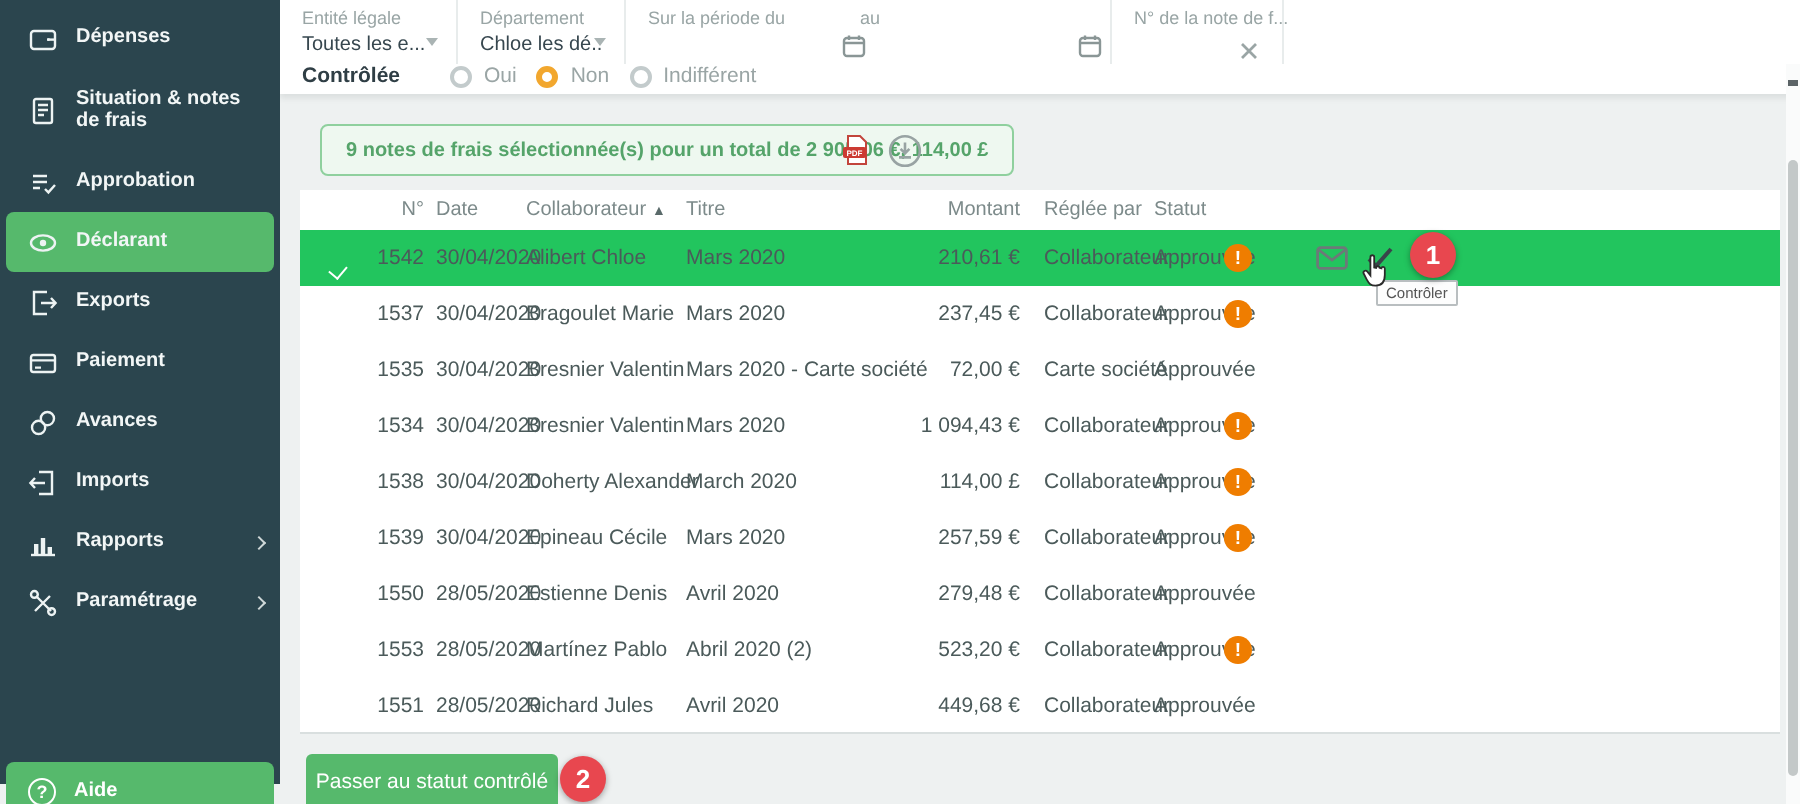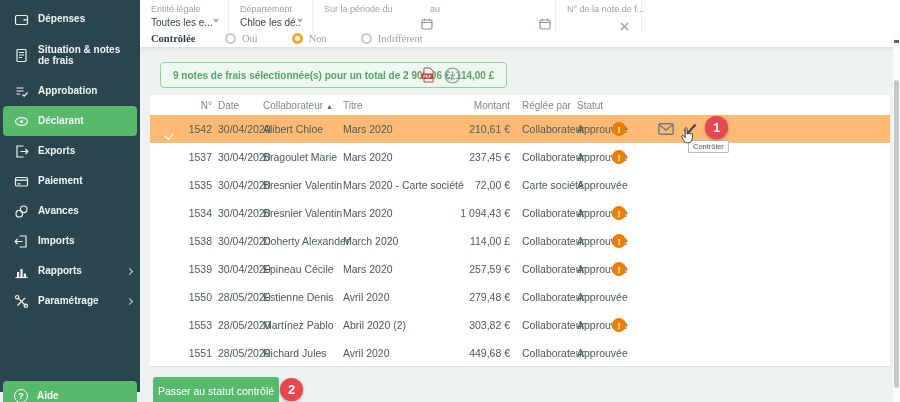--- a/index.html
+++ b/index.html
@@ -31,35 +31,35 @@
   .f-val{font-size:10px;color:#37474f;margin-top:3px;white-space:nowrap;overflow:hidden;}
   .dd-chevron{position:absolute;right:9px;top:19px;width:0;height:0;border-left:3.5px solid transparent;border-right:3.5px solid transparent;border-top:4px solid #aab4b4;}
   .f1{width:89px;} .f2{width:84px;} .f3{width:243px;} .f4{width:87px;} .f5{width:86px;}
   .f-fill{flex:1;border-right:none;}
   .cal{position:absolute;cursor:pointer;}
   .cal1{left:108px;top:16px;} .cal2{left:226px;top:16px;}
   .lbl-au{position:absolute;left:117px;top:4px;}
   .clear-x{position:absolute;right:12px;top:17px;cursor:pointer;}
   
   .ctl-row{position:absolute;left:140px;top:32px;width:760px;height:15px;background:#fff;overflow:hidden;z-index:4;box-shadow:0 2px 3px rgba(50,60,60,.10);display:flex;align-items:center;padding-left:11px;}
-  .ctl-inner{display:flex;align-items:center;margin-top:-3px;font-family:Liberation Serif, serif;}
+  .ctl-inner{display:flex;align-items:center;margin-top:-3px;}
   .ctl-label{font-size:10.5px;font-weight:700;color:#2f3e45;width:70px;}
-  .radio-group{display:flex;gap:34px;margin-left:4px;}
+  .radio-group{display:flex;gap:10px;margin-left:4px;}
   .radio{display:flex;align-items:center;font-size:10.5px;color:#9aa5a5;cursor:pointer;}
   .radio-circ{width:11px;height:11px;border-radius:50%;border:2px solid #c3cbcc;background:#fff;margin-right:6px;flex:none;}
   .radio.selected .radio-circ{border:3.5px solid var(--checkbox-orange);}
   
   .summary-box{position:absolute;left:160px;top:62px;height:26px;display:inline-flex;align-items:center;padding:0 12px;border:1px solid #8fd09e;border-radius:4px;background:#eef8f0;color:var(--summary-green);font-size:10px;font-weight:700;white-space:nowrap;}
   .pdf-btn{position:absolute;left:420px;top:67px;cursor:pointer;}
   .dl-btn{position:absolute;left:444px;top:67px;cursor:pointer;}
   
   .table{position:absolute;left:150px;top:95px;width:740px;height:272px;background:#fff;border-bottom:1px solid #d9dfdf;}
   .thead{position:relative;height:20px;font-size:10px;color:#7c8a8a;}
   .trow{position:relative;height:28px;font-size:10.5px;color:#4b5a5a;}
-  .trow.hl{background:#fdba74;}
+  .trow.hl{background:#22c55e;}
   .cell{position:absolute;top:50%;transform:translateY(-50%);white-space:nowrap;}
   .c-check{left:12px;} .c-num{left:28px;width:34px;text-align:right;} .c-date{left:68px;}
   .c-collab{left:113px;} .c-title{left:193px;} .c-amount{left:283px;width:77px;text-align:right;}
   .c-paid{left:372px;} .c-status{left:427px;} .c-alert{left:462px;} .c-mail{left:508px;} .c-act{left:533px;}
   .sort-arrow{font-size:7px;color:#5a6a6a;margin-left:3px;}
   .cbx{width:13px;height:13px;border-radius:3px;background:var(--checkbox-orange);position:relative;cursor:pointer;}
   .cbx::after{content:'';position:absolute;left:3.5px;top:2px;width:5px;height:7px;border:solid #fff;border-width:0 1.8px 1.8px 0;transform:rotate(40deg);}
   .alert-ic{width:14px;height:14px;border-radius:50%;background:var(--alert-orange);color:#fff;display:flex;align-items:center;justify-content:center;cursor:pointer;}
   .alert-ic::after{content:'!';font-size:9.5px;font-weight:700;}
   .row-actions{display:contents;}
@@ -386,21 +386,21 @@
           <span class="alert-ic" style="visibility: hidden;"></span>
         </span>
 
   </div>
       <div class="trow">
     <span class="cell c-check"><span class="cbx"></span></span>
     <span class="cell c-num">1553</span>
     <span class="cell c-date">28/05/2020</span>
     <span class="cell c-collab">Martínez Pablo</span>
     <span class="cell c-title">Abril 2020 (2)</span>
-    <span class="cell c-amount">303,82 €</span>
+    <span class="cell c-amount">523,20 €</span>
     <span class="cell c-paid">Collaborateur</span>
     <span class="cell c-status">Approuvée</span>
     <span class="cell c-alert">
           <span class="alert-ic"></span>
         </span>
 
   </div>
       <div class="trow">
     <span class="cell c-check"><span class="cbx"></span></span>
     <span class="cell c-num">1551</span>

